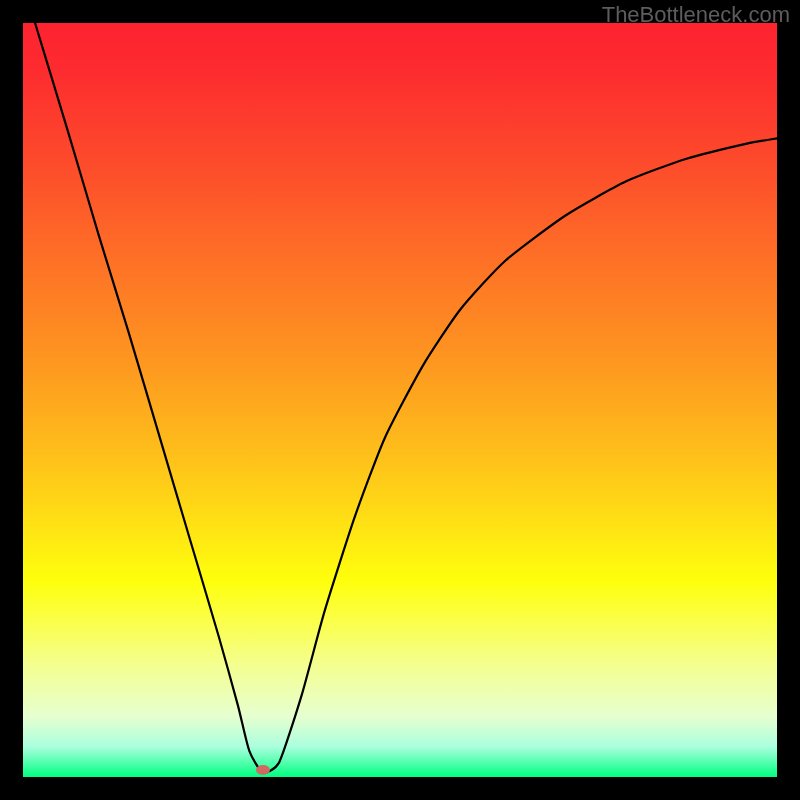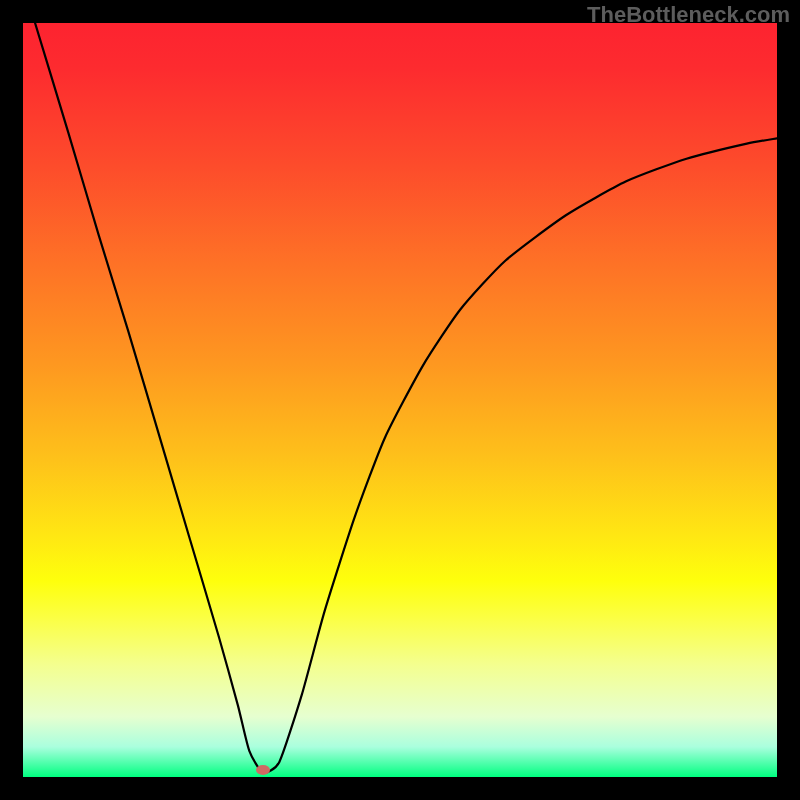--- a/index.html
+++ b/index.html
@@ -27,21 +27,21 @@
       #aaffde 96%,
       #00ff80 100%
     );
   }
 
   .watermark {
     position: absolute;
     top: 2px;
     right: 10px;
     font-size: 22px;
-    font-weight: 700;
+    font-weight: 400;
     color: #5d5d5d;
     letter-spacing: 0px;
     text-align: right;
   }
 
   .curve-layer {
     position: absolute;
     inset: 0;
     pointer-events: none;
   }

